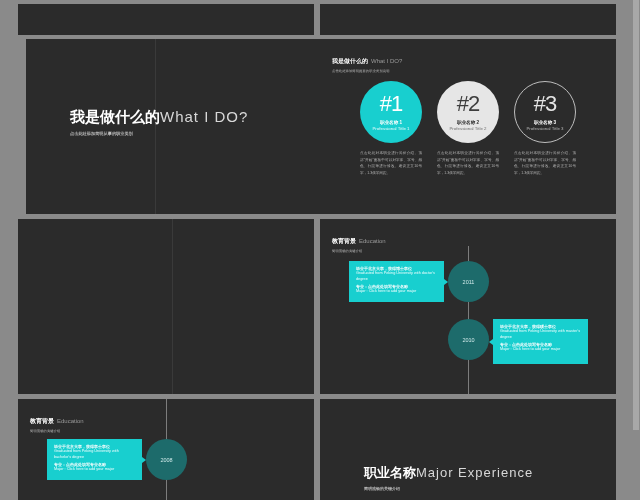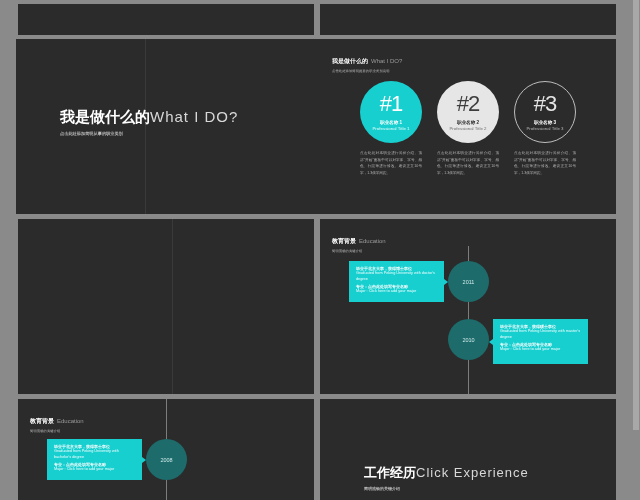--- a/index.html
+++ b/index.html
@@ -206,21 +206,21 @@
   }
 </style>
 </head>
 <body>
 
 <div id="stage">
 
   <div class="slide" style="left:18px; top:4px; width:296px; height:31px;"></div>
   <div class="slide" style="left:320px; top:4px; width:296px; height:31px;"></div>
 
-  <div class="slide" style="left:16px; top:39px; width:352px; height:175px;text-decoration:underline;">
+  <div class="slide" style="left:26px; top:39px; width:352px; height:175px;text-decoration:underline;">
     <div class="vdiv" style="left:129px;"></div>
     <div class="title-block" style="top:70px;">
       <div class="title-line">
         <span class="title-cn" style="font-size:15px;">我是做什么的</span><span class="title-en" style="font-size:15px;">What I DO?</span>
       </div>
       <div class="title-sub" style="font-size:4.2px;">点击此处添加简明从事的职业类别</div>
     </div>
   </div>
 
   <div class="slide" style="left:320px; top:39px; width:296px; height:175px;">
@@ -314,21 +314,21 @@
       <div class="k-gap"></div>
       <div class="k-cn" style="font-size:4px;">专业：点击此处填写专业名称</div>
       <div class="k-en" style="font-size:3.8px; line-height:1.5;">Major : Click here to add your major</div>
       <div class="nub"></div>
     </div>
   </div>
 
   <div class="slide" style="left:320px; top:399px; width:296px; height:101px;">
     <div class="title-block" style="top:65px;">
       <div class="title-line">
-        <span class="title-cn" style="font-size:13px;">工作经历</span><span class="title-en" style="font-size:13px;">Click Experience</span>
+        <span class="title-cn" style="font-size:13px;">职业名称</span><span class="title-en" style="font-size:13px;">Major Experience</span>
       </div>
       <div class="title-sub" style="font-size:4px;">简明流畅的关键介绍</div>
     </div>
   </div>
 
   <div id="scrollbar">
     <div id="scroll-thumb" style="top: 0px; height: 430px;"></div>
   </div>
 
 </div>

